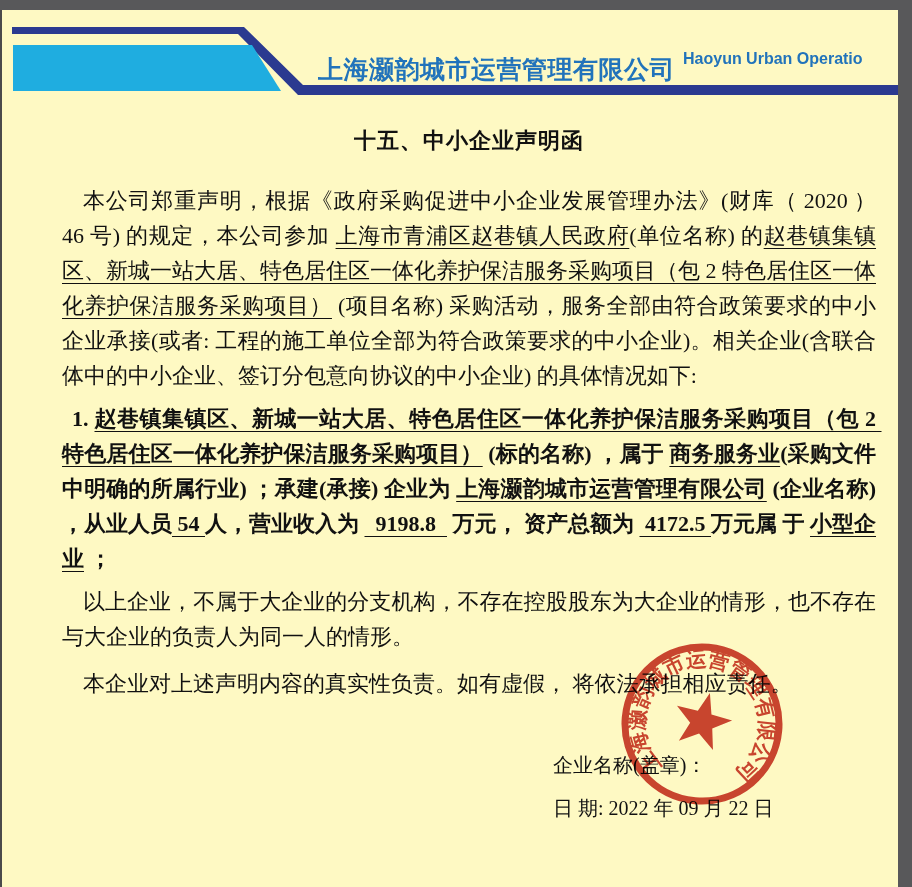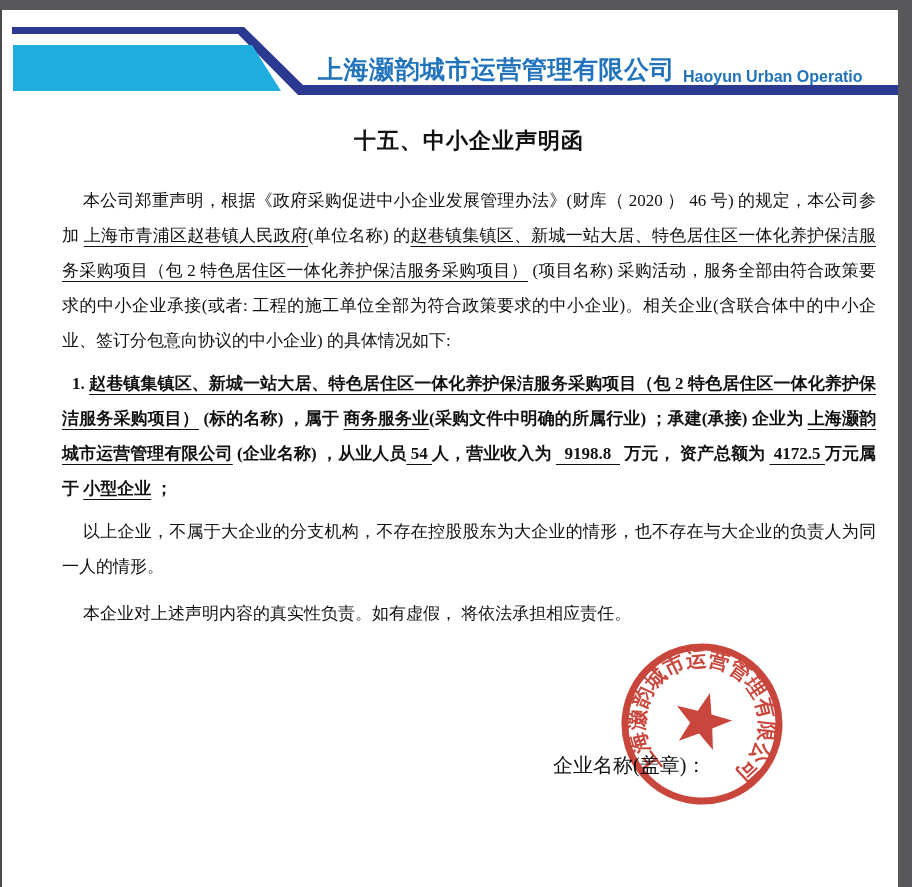--- a/index.html
+++ b/index.html
@@ -1,46 +1,46 @@
 <!DOCTYPE html>
 <html><head>
 <meta charset="utf-8">
 <style>
   * { margin:0; padding:0; box-sizing:border-box; }
   html,body { background:#6b6b6b; }
   .canvas {
-    position:relative; width:912px; height:887px; background:#ffffff;
+    position:relative; width:912px; height:887px; background:#fef9c3;
     overflow:hidden; font-family:"Liberation Serif","DejaVu Serif",serif;
     color:#111;
   }
   
   .frame-top { position:absolute; left:0; top:0; width:912px; height:10px; background:#58585a; }
   .frame-right { position:absolute; right:0; top:0; width:14px; height:887px; background:#58585a; }
   .frame-left { position:absolute; left:0; top:10px; width:2px; height:877px; background:#4b4b4b; }
 
   
   .letterhead { position:absolute; left:0; top:0; width:912px; height:110px; }
   .company-cn {
     position:absolute; left:318px; top:53px; font-size:25px; font-weight:bold;
     letter-spacing:0.5px; color:#2173bb;
     font-family:"Liberation Sans","DejaVu Sans",sans-serif; white-space:nowrap;
   }
   .company-en {
-    position:absolute; left:683px; top:68px; font-size:16px; font-weight:bold;
+    position:absolute; left:683px; top:50px; font-size:16px; font-weight:bold;
     color:#2173bb; font-family:"Liberation Sans","DejaVu Sans",sans-serif; white-space:nowrap;
   }
 
   .doc-title {
     position:absolute; left:62px; top:118px; width:814px; text-align:center;
     font-size:22px; font-weight:bold; letter-spacing:1px;margin-top:8px;
   }
 
   .body-text {
     position:absolute; left:62px; top:183px; width:814px;
-    font-size:17px; line-height:35px; text-align:justify;
+    font-size:22px; line-height:35px; text-align:justify;
   }
   .para { white-space:pre-wrap; margin-bottom:8px; text-indent:21px; }
   .para.item { text-indent:10px;font-weight:bold; }
   .para.p3 { margin-bottom:12px; }
   .u { text-decoration:underline; text-underline-offset:5px; text-decoration-thickness:1.2px; }
 
   .sig-company { position:absolute; left:553px; top:752px; font-size:20px; white-space:pre; }
   .sig-date    { position:absolute; left:553px; top:795px; font-size:20px; white-space:pre; }
 
   .seal {
@@ -68,20 +68,21 @@
   <div class="doc-title">十五、中小企业声明函</div>
 
   <div class="body-text">
     <p class="para"><span>本公司郑重声明，根据《政府采购促进中小企业发展管理办法》(财库（ 2020 ） 46 号) 的规定，本公司参加 </span><span class="u">上海市青浦区赵巷镇人民政府</span><span>(单位名称) 的</span><span class="u">赵巷镇集镇区、新城一站大居、特色居住区一体化养护保洁服务采购项目（包 2 特色居住区一体化养护保洁服务采购项目）</span><span> (项目名称) 采购活动，服务全部由符合政策要求的中小企业承接(或者: 工程的施工单位全部为符合政策要求的中小企业)。相关企业(含联合体中的中小企业、签订分包意向协议的中小企业) 的具体情况如下:</span></p>
     <p class="para item"><span>1. </span><span class="u">赵巷镇集镇区、新城一站大居、特色居住区一体化养护保洁服务采购项目（包 2 特色居住区一体化养护保洁服务采购项目）</span><span> (标的名称) ，属于 </span><span class="u">商务服务业</span><span>(采购文件中明确的所属行业) ；承建(承接) 企业为 </span><span class="u">上海灏韵城市运营管理有限公司</span><span> (企业名称) ，从业人员</span><span class="u"> 54 </span><span>人，营业收入为 </span><span class="u">  9198.8  </span><span> 万元， 资产总额为 </span><span class="u"> 4172.5 </span><span>万元属 于 </span><span class="u">小型企业</span><span> ；</span></p>
     <p class="para p3"><span>以上企业，不属于大企业的分支机构，不存在控股股东为大企业的情形，也不存在与大企业的负责人为同一人的情形。</span></p>
     <p class="para"><span>本企业对上述声明内容的真实性负责。如有虚假， 将依法承担相应责任。</span></p>
   </div>
 
   <div class="sig-company">企业名称(盖章)：</div>
+  <div class="sig-date">日 期: 2022 年 09 月 22 日</div>
 
   <svg class="seal" viewBox="0 0 180 180" xmlns="http://www.w3.org/2000/svg">
     <circle cx="90" cy="90" r="77" fill="none" stroke="#c5362b" stroke-width="7"></circle>
     <polygon fill="#c5362b" points="95.2,58.5 98.6,79.7 119.7,83.8 100.6,93.6 103.2,115.0 87.9,99.8 68.4,108.8 78.1,89.7 63.5,73.9 84.7,77.2"></polygon>
     <defs>
       <path id="sealArc" d="M 54.3 135.7 A 58 58 0 1 1 125.7 135.7" fill="none"></path>
     </defs>
     <text font-size="21" font-weight="bold" fill="#c5362b" font-family="Liberation Sans, DejaVu Sans, sans-serif">
       <textPath href="#sealArc" startOffset="0" textLength="287" lengthAdjust="spacingAndGlyphs">上海灏韵城市运营管理有限公司</textPath>
     </text>

